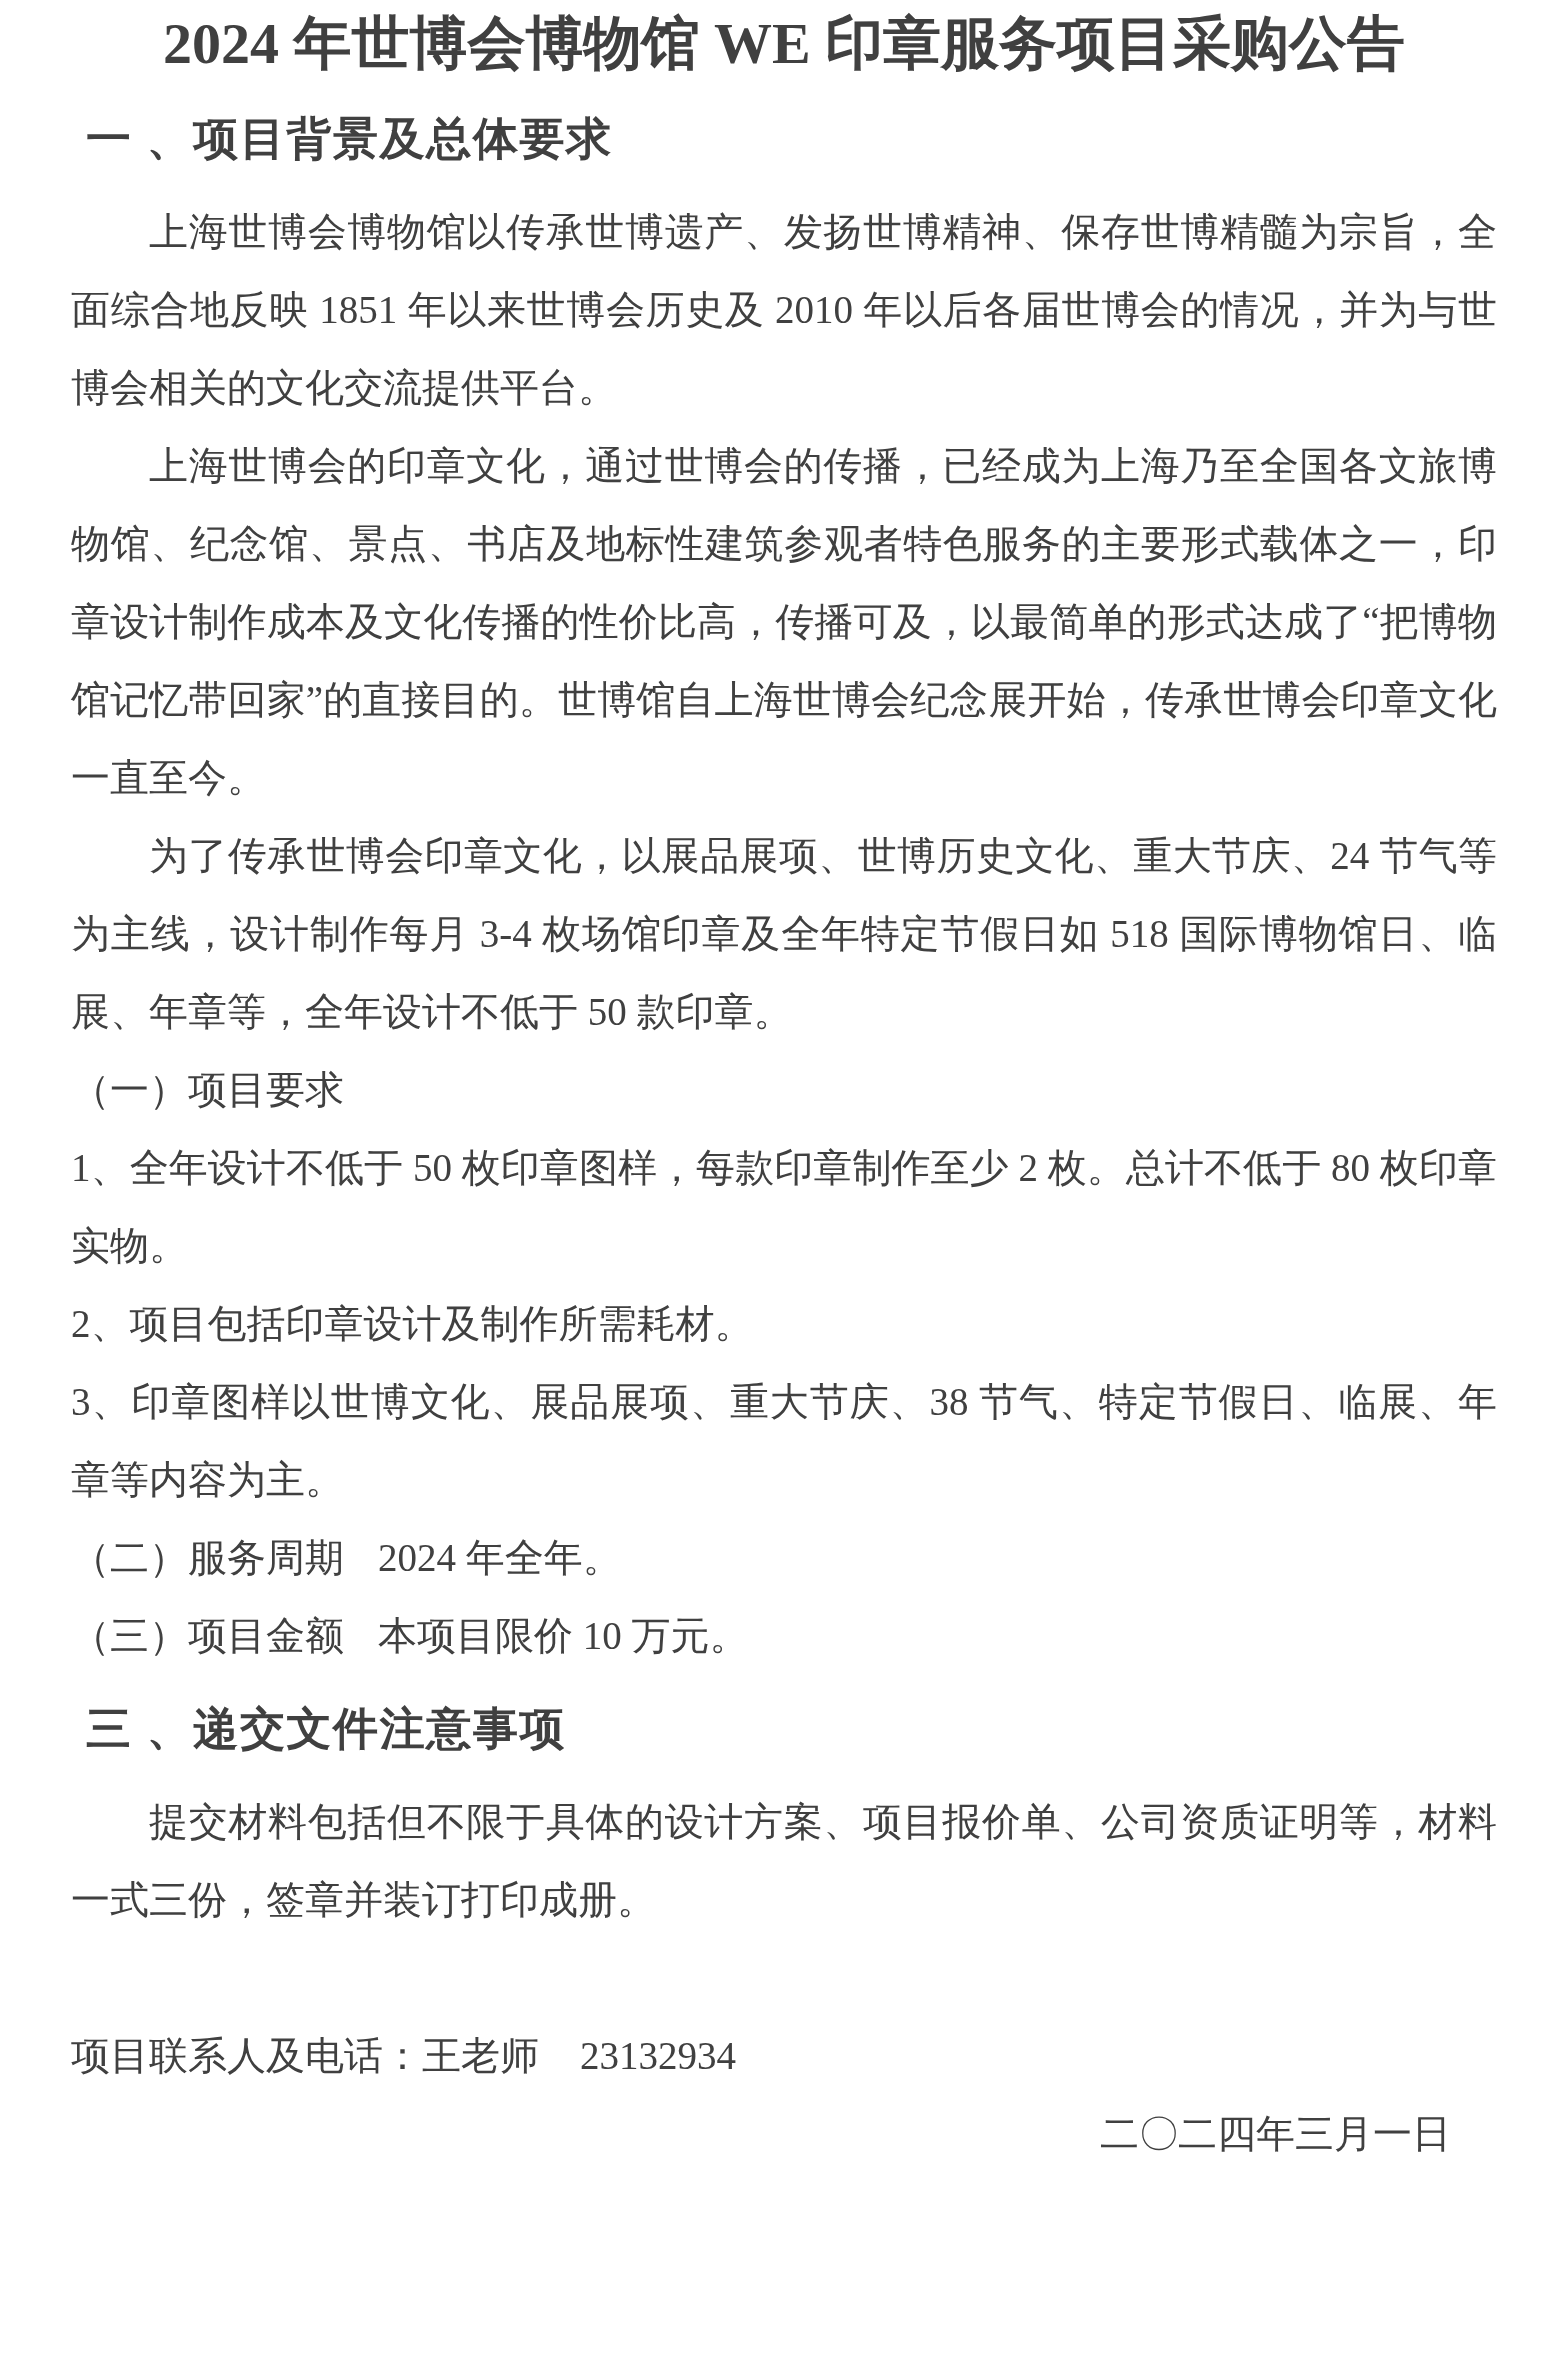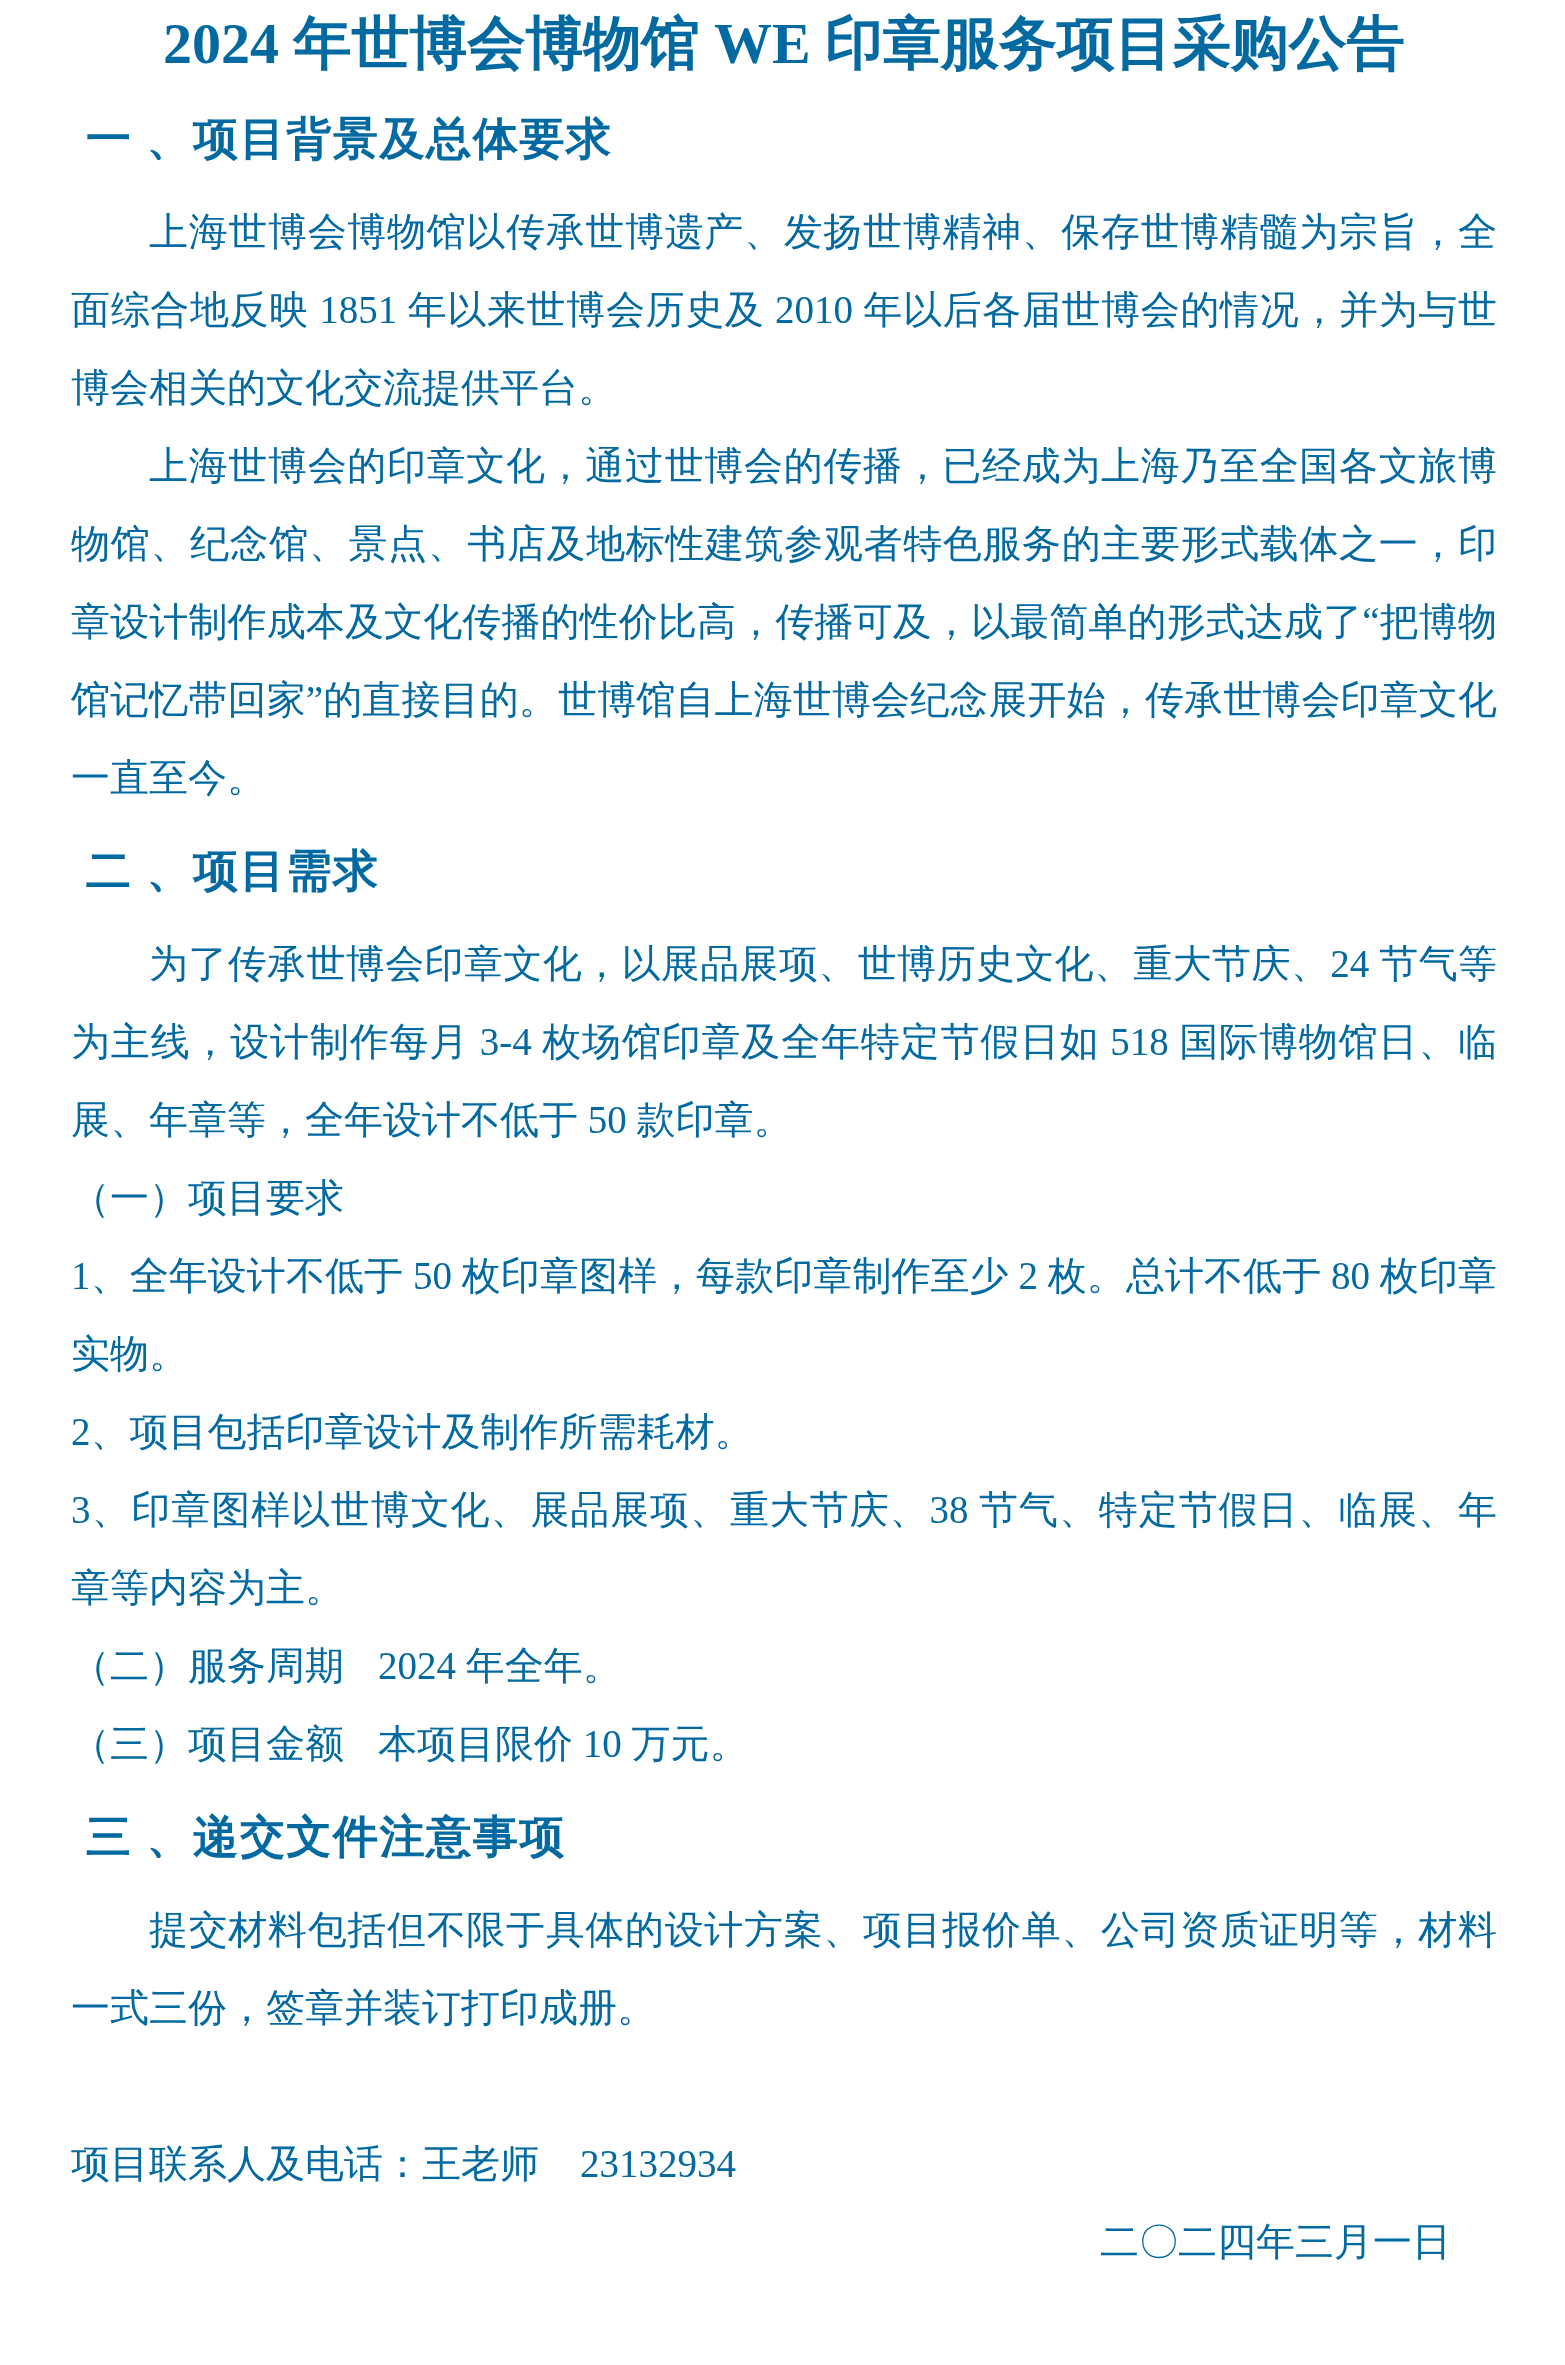--- a/index.html
+++ b/index.html
@@ -7,21 +7,21 @@
     padding: 0;
     background: #ffffff;
   }
   .page {
     position: relative;
     width: 1566px;
     height: 2366px;
     box-sizing: border-box;
     padding: 3.3px 69px 0 71px;
     background: #ffffff;
-    color: #0369a1;
+    color: #404040;
     font-family: "Liberation Serif", "DejaVu Serif", serif;
     font-size: 39px;
     line-height: 78px;
     overflow: hidden;
   }
   .doc-title {
     margin: 0;
     font-size: 58px;
     font-weight: bold;
     text-align: center;
@@ -76,21 +76,20 @@
 <body>
 
 <div class="page">
 
   <h1 class="doc-title">2024 年世博会博物馆 WE 印章服务项目采购公告</h1>
 
   <h2 class="sec-heading">一 、项目背景及总体要求</h2>
   <p class="para">上海世博会博物馆以传承世博遗产、发扬世博精神、保存世博精髓为宗旨，全面综合地反映 1851 年以来世博会历史及 2010 年以后各届世博会的情况，并为与世博会相关的文化交流提供平台。</p>
   <p class="para">上海世博会的印章文化，通过世博会的传播，已经成为上海乃至全国各文旅博物馆、纪念馆、景点、书店及地标性建筑参观者特色服务的主要形式载体之一，印章设计制作成本及文化传播的性价比高，传播可及，以最简单的形式达成了“把博物馆记忆带回家”的直接目的。世博馆自上海世博会纪念展开始，传承世博会印章文化一直至今。</p>
 
-  <h2 class="sec-heading">二 、项目需求</h2>
   <p class="para">为了传承世博会印章文化，以展品展项、世博历史文化、重大节庆、24 节气等为主线，设计制作每月 3-4 枚场馆印章及全年特定节假日如 518 国际博物馆日、临展、年章等，全年设计不低于 50 款印章。</p>
   <p class="flush">（一）项目要求</p>
   <p class="flush">1、全年设计不低于 50 枚印章图样，每款印章制作至少 2 枚。总计不低于 80 枚印章实物。</p>
   <p class="flush">2、项目包括印章设计及制作所需耗材。</p>
   <p class="flush">3、印章图样以世博文化、展品展项、重大节庆、38 节气、特定节假日、临展、年章等内容为主。</p>
   <p class="flush label-value">
     <span>（二）服务周期</span><span class="val">2024 年全年。</span>
   </p>
   <p class="flush label-value">
     <span>（三）项目金额</span><span class="val">本项目限价 10 万元。</span>

